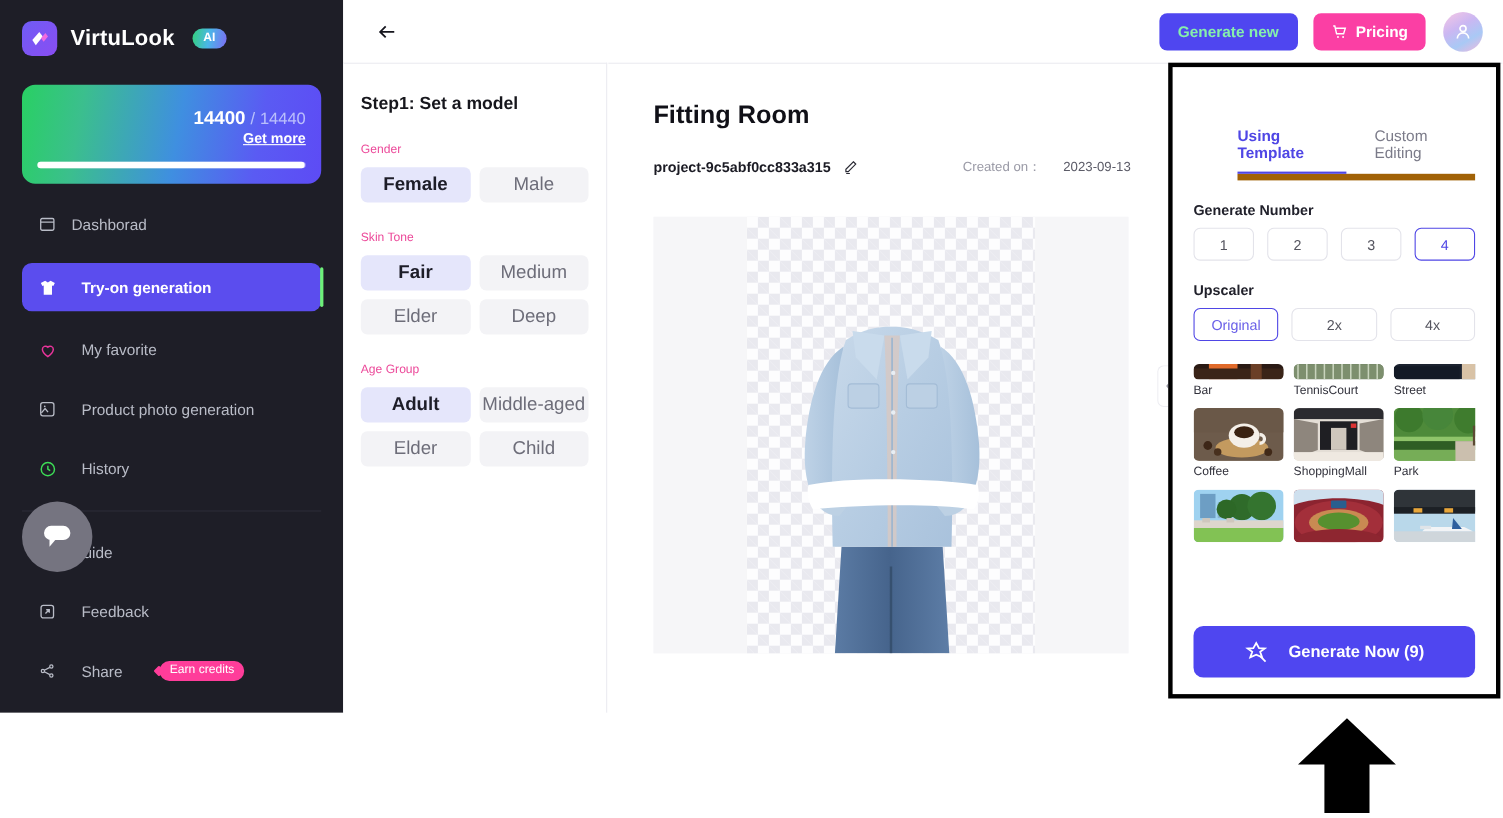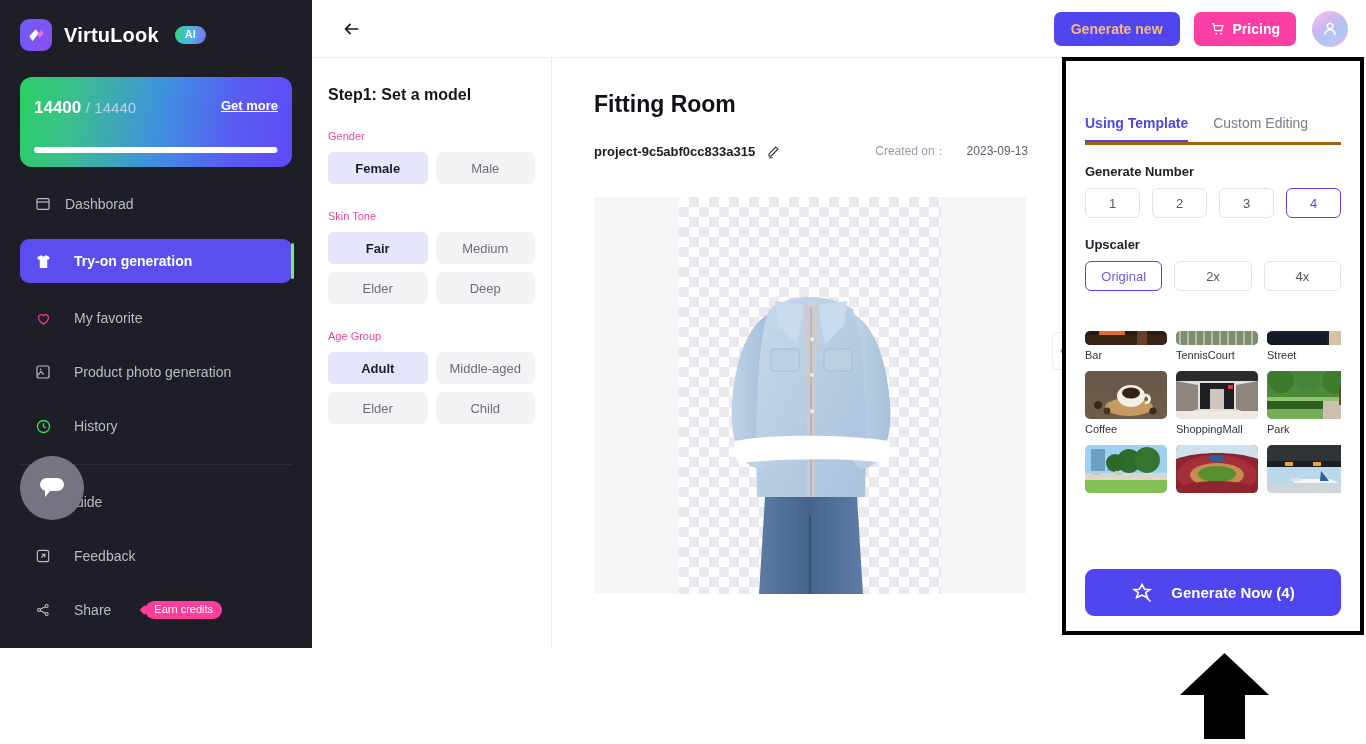--- a/index.html
+++ b/index.html
@@ -48,21 +48,21 @@
   .premium-v {
     font-style: italic; font-weight: bold; font-size: 22px; color: #ff2d9b;
     line-height: 18px; text-shadow: 0 0 2px rgba(255,45,155,.7);
     margin-right: -9px; z-index: 2;
   }
   .premium-pill {
     background: linear-gradient(90deg,#f62c8c 0%,#ff46b0 100%);
     color: #fff; font-size: 11px; font-style: italic; font-weight: bold;
     padding: 3px 10px 4px 13px; border-radius: 10px; line-height: 1;
   }
-  .credits-mid { display: flex; justify-content: space-between; align-items: flex-start; margin-top: 9px; }
+  .credits-mid { display: flex; justify-content: space-between; align-items: flex-end; margin-top: 9px; flex-direction: column; }
   .credits-used { color: #fff; font-size: 17px; font-weight: bold; }
   .credits-total { color: #dfe7ff; font-size: 15px; opacity: .72; }
   .credits-more { color: #fff; font-size: 13px; font-weight: bold; text-decoration: underline; cursor: pointer; }
   .credits-bar { position: absolute; left: 14px; right: 14px; bottom: 14px; height: 6px; border-radius: 3px; background: rgba(255,255,255,.35); }
   .credits-bar > i { display: block; height: 100%; border-radius: 3px; background: #fff; }
 
   .nav { margin-top: 18px; }
   .nav-item {
     display: flex; align-items: center; gap: 13px;
     height: 38px; margin: 0 20px; padding: 0 14px;
@@ -94,21 +94,21 @@
   }
 
   
   .topbar {
     position: absolute; left: 312px; top: 0; right: 0; height: 57px;
     background: #fff; display: flex; align-items: center; padding: 0 18px 0 28px;
   }
   .back-btn { width: 24px; height: 24px; cursor: pointer; display:flex; align-items:center; justify-content:center; }
   .topbar-spacer { flex: 1; }
   .btn-generate-new {
-    background: #4f46f0; color: #fdba74; font-size: 14px; font-weight: bold;
+    background: #4f46f0; color: #86efac; font-size: 14px; font-weight: bold;
     border: none; border-radius: 7px; height: 34px; padding: 0 17px; cursor: pointer;
     font-family: inherit;
   }
   .btn-pricing {
     margin-left: 14px; background: #fb3fa4; color: #fff; font-size: 14px; font-weight: bold;
     border: none; border-radius: 7px; height: 34px; padding: 0 16px; cursor: pointer;
     display: inline-flex; align-items: center; gap: 7px; font-family: inherit;
   }
   .avatar {
     margin-left: 16px; width: 36px; height: 36px; border-radius: 50%;
@@ -120,21 +120,21 @@
   .panel-step1 {
     position: absolute; left: 312px; top: 57px; width: 240px; bottom: 96px;
     background: #fff; border-top: 1px solid #ececf1; border-right: 1px solid #ececf1;
     padding: 28px 16px 0 16px;
   }
   .step-title { font-size: 16px; font-weight: bold; color: #16161c; }
   .field-label { font-size: 11px; color: #ec4899; margin: 26px 0 10px; }
   .opt-grid { display: grid; grid-template-columns: 1fr 1fr; gap: 8px 8px; }
   .opt {
     height: 32px; border-radius: 6px; background: #f3f3f6; color: #6d6d79;
-    font-size: 13px; display: flex; align-items: center; justify-content: center;
+    font-size: 17px; display: flex; align-items: center; justify-content: center;
     cursor: pointer; user-select: none;
   }
   .opt.sel { background: #e5e6fb; color: #1d1d28; font-weight: bold; }
 
   
   .center {
     position: absolute; left: 553px; top: 57px; right: 0; bottom: 96px;
     background: #fff; border-top: 1px solid #ececf1; overflow: hidden;
   }
   .center-title { font-size: 23px; font-weight: bold; color: #101017; margin: 33px 0 0 41px; }
@@ -158,21 +158,21 @@
     background-color: #fdfdfe;
   }
   .garment { position: absolute; left: 0; top: 0; width: 100%; height: 100%; }
 
   
   .panel-step2 {
     position: absolute; left: 1062px; top: 57px; width: 302px; height: 578px;
     background: #fff; border: 4px solid #000; z-index: 6; overflow: hidden;
   }
   .p2-inner { padding: 28px 19px 0 19px; height: 100%; position: relative; }
-  .p2-tabs { display: flex; gap: 25px; margin-top: 26px; border-bottom: 3px solid #a16207; }
+  .p2-tabs { display: flex; gap: 25px; margin-top: 26px; border-bottom: 6px solid #a16207; margin-left: 40px; }
   .p2-tab { font-size: 14px; color: #7b7b89; padding-bottom: 9px; cursor: pointer; }
   .p2-tab.active { color: #4f46e5; font-weight: bold; border-bottom: 2px solid #4f46e5; }
   .p2-label { font-size: 13px; font-weight: bold; color: #21212b; margin: 19px 0 9px; }
   .num-row { display: flex; gap: 12px; }
   .num-btn {
     flex: 1; height: 30px; border: 1px solid #e3e3ea; border-radius: 6px;
     display: flex; align-items: center; justify-content: center;
     font-size: 13px; color: #55555f; cursor: pointer; background: #fff;
   }
   .num-btn.sel { border-color: #4f46e5; color: #4f46e5; }
@@ -629,21 +629,21 @@
           </div>
 
         </div>
       </div>
 
       <button class="btn-generate-now">
         <svg width="24" height="24" viewBox="0 0 24 24" fill="none" stroke="#ffffff" stroke-width="1.6">
           <path d="M11 3.5 L13.6 8.2 L18.8 8.6 L14.6 11.6 L16.4 16.6 L11 14.2 L5.6 16.6 L7.4 11.6 L3.2 8.6 L8.4 8.2 Z"></path>
           <path d="M15 16 L19.5 20.5"></path>
         </svg>
-        <span>Generate Now (4)</span>
+        <span>Generate Now (9)</span>
       </button>
     </div>
   </div>
 
   <div class="bottom-area"></div>
   <svg class="anno-arrow" viewBox="0 0 93 90">
     <path d="M46.5 2 L91 44 L67 44 L67 88 L26 88 L26 44 L2 44 Z" fill="#000000"></path>
   </svg>
 
 </div>

